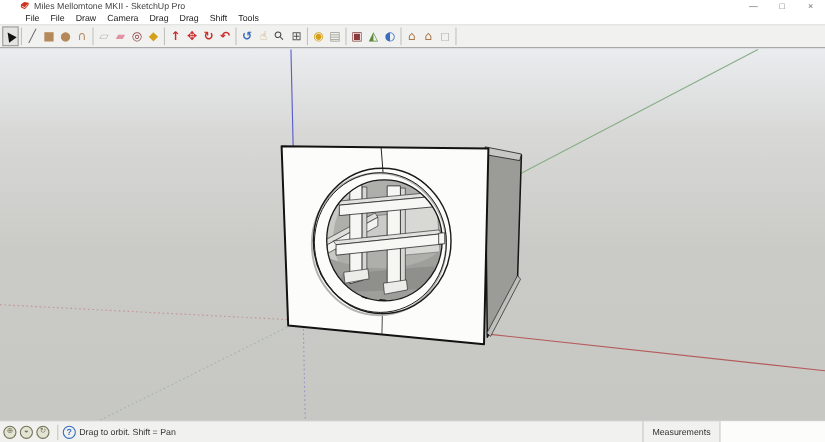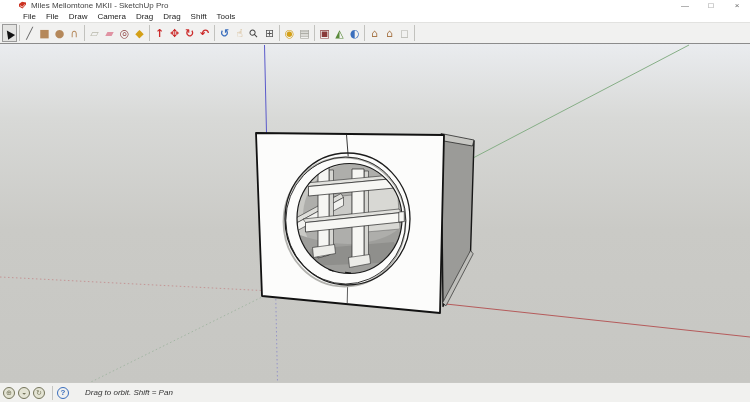--- a/index.html
+++ b/index.html
@@ -32,21 +32,21 @@
   .viewport { position: relative; height: 338px; background: linear-gradient(180deg,#eaecef 0%, #d8d9d7 22%, #cacac6 55%, #c7c7c3 100%); }
   .viewport svg { position: absolute; left: 0; top: 0; display: block; }
 
   
   .statusbar { height: 20px; background: #f1f1ef; border-top: 1px solid #c9c9c5; display: flex; align-items: center; padding-left: 3px; }
   .sicon { width: 12px; height: 12px; border-radius: 50%; border: 1px solid #74745a; background: #e4e4d4;
            color: #74745a; font-size: 7px; line-height: 10px; text-align: center; margin-right: 3px; display: inline-block; }
   .sdiv { width: 1px; height: 14px; background: #c6c6c2; margin: 0 4px; }
   .hicon { width: 12px; height: 12px; border-radius: 50%; border: 1px solid #3a6ebd; color: #3a6ebd; font-weight: bold;
            font-size: 8px; line-height: 10px; text-align: center; display: inline-block; }
-  .hint { margin-left: 16px; color: #333; font-style: italic; }
+  .hint { margin-left: 3px; color: #333; }
   .meas-wrap { margin-left: auto; display: flex; align-items: center; height: 100%; }
   .meas-div { width: 1px; height: 100%; background: #c6c6c2; }
   .meas-label { padding: 0 8px; color: #333; }
   .meas-input { width: 96px; height: 100%; border: 0; border-left: 1px solid #c6c6c2; background: #fcfcfb;
                 font-family: "Liberation Sans", sans-serif; font-size: 8px; padding: 0 3px; }
 </style>
 </head>
 <body>
 
 <div class="titlebar">
@@ -179,13 +179,18 @@
   </svg>
 </div>
 
 <div class="statusbar">
   <span class="sicon">⊕</span>
   <span class="sicon">◒</span>
   <span class="sicon">↻</span>
   <span class="sdiv"></span>
   <span class="hicon">?</span>
   <span class="hint">Drag to orbit. Shift = Pan</span>
+  <div class="meas-wrap">
+    <span class="meas-div"></span>
+    <span class="meas-label">Measurements</span>
+    <input class="meas-input" value="" style="">
+  </div>
 </div>
 
 </body></html>

